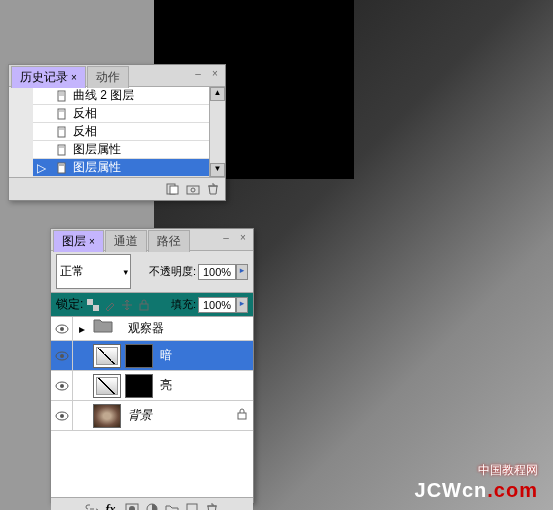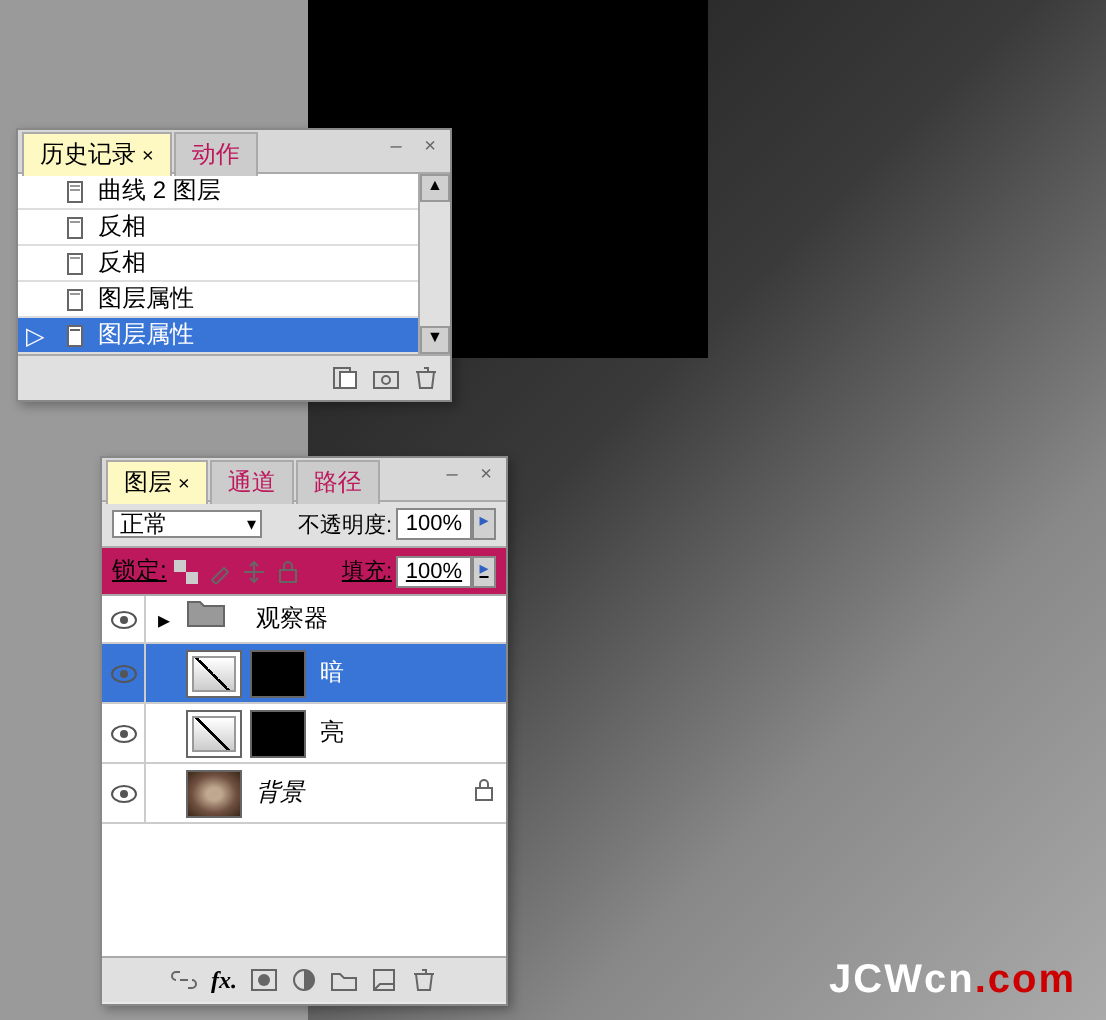--- a/index.html
+++ b/index.html
@@ -7,72 +7,73 @@
     
     .canvas-bg { position: absolute; left: 154px; top: 0; width: 399px; height: 510px; background: linear-gradient(135deg, #1a1a1a 0%, #3a3a3a 40%, #888 70%, #aaa 100%); }
     .canvas-bg::before { content: ""; position: absolute; left: 0; top: 0; width: 50%; height: 35%; background: #000; }
     .watermark { position: absolute; right: 15px; bottom: 8px; color: #fff; text-align: right; }
     .watermark .cn { font-size: 12px; text-shadow: 0 0 3px #c00; }
     .watermark .en { font-size: 20px; font-weight: bold; letter-spacing: 1px; }
     .watermark .en .red { color: #c00; }
     
     .panel { position: absolute; background: #e8e8e8; border: 1px solid #888; box-shadow: 2px 2px 5px rgba(0,0,0,0.3); }
     .panel-header { display: flex; height: 22px; background: #d8d8d8; border-bottom: 1px solid #aaa; align-items: center; padding-left: 2px; }
-    .tab { padding: 2px 8px; border: 1px solid #aaa; border-bottom: none; background: #fef9c3; margin-right: 1px; cursor: pointer; position: relative; top: 1px; }
-    .tab.inactive { background: #ccc; color: #be185d; }
+    .tab { padding: 2px 8px; border: 1px solid #aaa; border-bottom: none; background: #c4b5fd; margin-right: 1px; cursor: pointer; position: relative; top: 1px; }
+    .tab.inactive { background: #ccc; color: #404040; }
     .tab .close { margin-left: 3px; font-size: 10px; }
     .panel-controls { position: absolute; right: 3px; top: 3px; display: flex; gap: 3px; }
     .panel-btn { width: 14px; height: 14px; font-size: 10px; text-align: center; cursor: pointer; color: #666; }
     
     .history-panel { left: 8px; top: 64px; width: 218px; }
     .history-body { background: #fff; max-height: 115px; overflow: hidden; }
     .history-row { display: flex; align-items: center; height: 18px; border-bottom: 1px solid #ddd; padding-left: 4px; }
     .history-row.selected { background: #3875d7; color: #fff; }
     .hist-marker { width: 14px; }
     .hist-icon { width: 16px; height: 14px; margin: 0 3px; display: flex; align-items: center; justify-content: center; }
     .hist-icon svg { width: 12px; height: 12px; }
     .history-scroll { width: 16px; background: #e0e0e0; border-left: 1px solid #aaa; display: flex; flex-direction: column; }
     .scroll-btn { height: 14px; background: #d0d0d0; text-align: center; font-size: 8px; border: 1px solid #999; cursor: pointer; }
     .history-footer { display: flex; justify-content: flex-end; gap: 2px; padding: 3px; background: #e0e0e0; border-top: 1px solid #aaa; }
     .footer-icon { width: 18px; height: 16px; display: flex; align-items: center; justify-content: center; cursor: pointer; }
     
     .layers-panel { left: 6px; top: 228px; width: 204px; height: 275px; margin-left: 44px; }
     .layers-opts { display: flex; align-items: center; padding: 3px 5px; background: #e0e0e0; border-bottom: 1px solid #aaa; }
-    .blend-select { width: 75px; height: 14px; background: #fff; border: 1px solid #888; padding-left: 3px; display: flex; align-items: center; justify-content: space-between; cursor: pointer; }
+    .blend-select { width: 75px; height: 35px; background: #fff; border: 1px solid #888; padding-left: 3px; display: flex; align-items: center; justify-content: space-between; cursor: pointer; }
     .blend-select .arrow { font-size: 9px; padding-right: 2px; }
     .pct-group { display: flex; align-items: center; margin-left: auto; }
     .pct-label { font-size: 11px; margin-right: 2px; }
     .pct-val { width: 38px; height: 16px; background: #fff; border: 1px solid #888; text-align: left; font-size: 11px; display: flex; align-items: center; justify-content: center; }
     .pct-arrow { width: 12px; height: 16px; background: #d0d0d0; border: 1px solid #888; text-align: center; font-size: 9px; cursor: pointer; color: #3060c0; }
-    .layers-lock { display: flex; align-items: center; padding: 3px 5px; background: #be185d; border-bottom: 1px solid #aaa; text-decoration: underline; }
+    .layers-lock { display: flex; align-items: center; padding: 3px 5px; background: #0f766e; border-bottom: 1px solid #aaa; }
     .lock-icons { display: flex; gap: 3px; margin-left: 3px; }
     .lock-icon { width: 14px; height: 14px; display: flex; align-items: center; justify-content: center; cursor: pointer; }
     .layers-body { background: #fff; height: 180px; overflow: hidden; }
     .layer-row { display: flex; align-items: center; height: 30px; border-bottom: 1px solid #ccc; }
     .layer-row.group { height: 24px; }
     .layer-row.selected { background: #3875d7; color: #fff; }
     .vis-col { width: 22px; height: 100%; border-right: 1px solid #ccc; display: flex; align-items: center; justify-content: center; cursor: pointer; }
     .link-col { width: 18px; height: 100%; display: flex; align-items: center; justify-content: center; }
     .thumb { width: 28px; height: 24px; border: 1px solid #666; margin: 0 2px; background: #fff; position: relative; }
     .thumb.curves::after { content: ""; position: absolute; left: 2px; top: 2px; right: 2px; bottom: 2px; background: linear-gradient(45deg, transparent 45%, #000 45%, #000 50%, transparent 50%), linear-gradient(to top, #ccc 0%, #fff 100%); border: 1px solid #999; }
     .thumb.black { background: #000; }
     .thumb.eye-img { background: radial-gradient(ellipse at 50% 50%, #c0a890 20%, #705040 60%, #3a2818 100%); }
     .thumb.folder svg { width: 20px; height: 16px; }
     .layer-name { margin-left: 5px; }
     .layer-lock { margin-left: auto; margin-right: 6px; }
     .layers-footer { display: flex; justify-content: center; gap: 2px; padding: 3px 6px; background: #e0e0e0; border-top: 1px solid #aaa; font-weight: bold; }
     
     .history-list-wrap { display: flex; }
-    .history-list { flex: 1; }
+    .history-list { flex: 1; margin-left: 24px; }
   </style>
 </head>
 <body>
 
 <div class="canvas-bg">
   <div class="watermark">
+    <div class="cn">中国教程网</div>
     <div class="en"><span>JCWcn</span><span class="red">.com</span></div>
   </div>
 </div>
 
 <div class="panel history-panel">
   <div class="panel-header">
     <div class="tab"><span>历史记录</span><span class="close">×</span></div>
     <div class="tab inactive"><span>动作</span></div>
     <div class="panel-controls">
       <div class="panel-btn">–</div>

